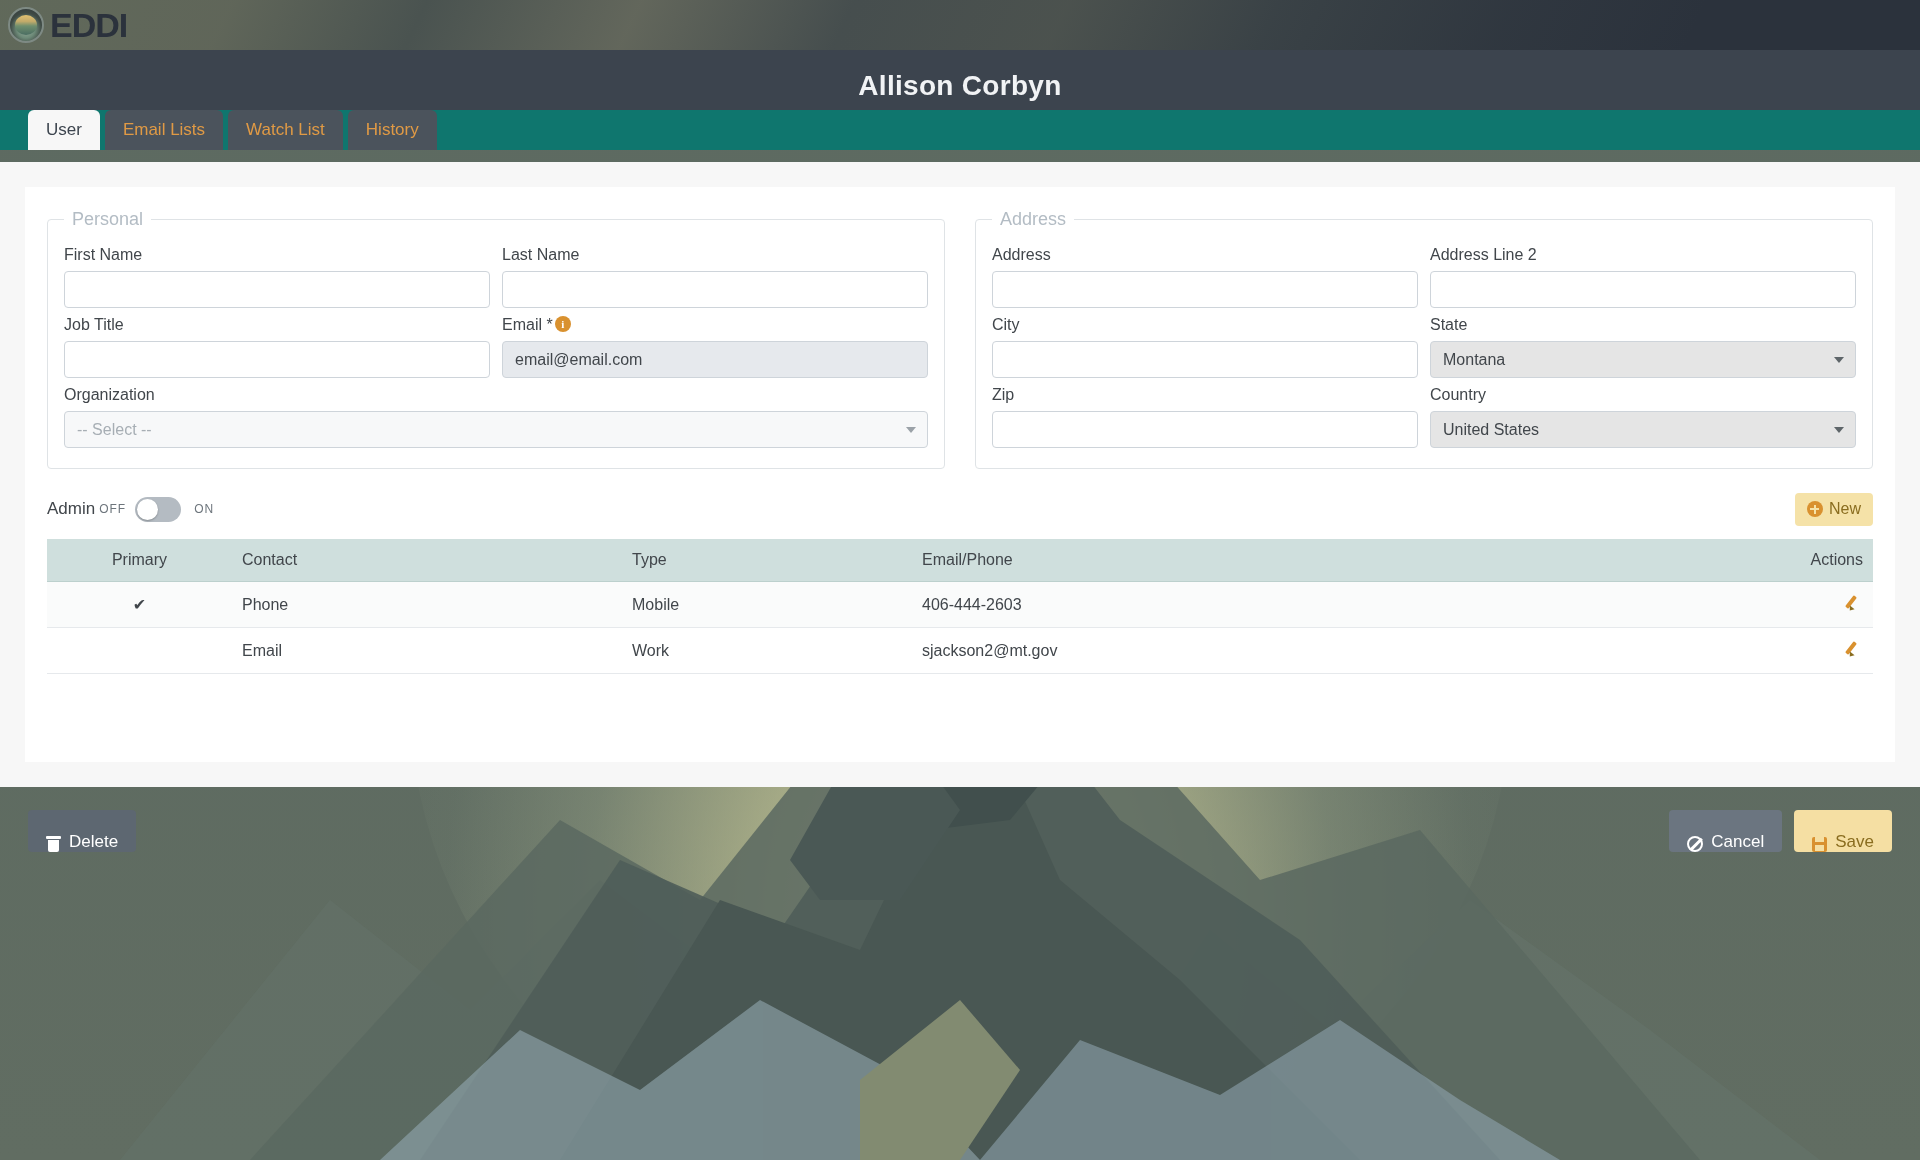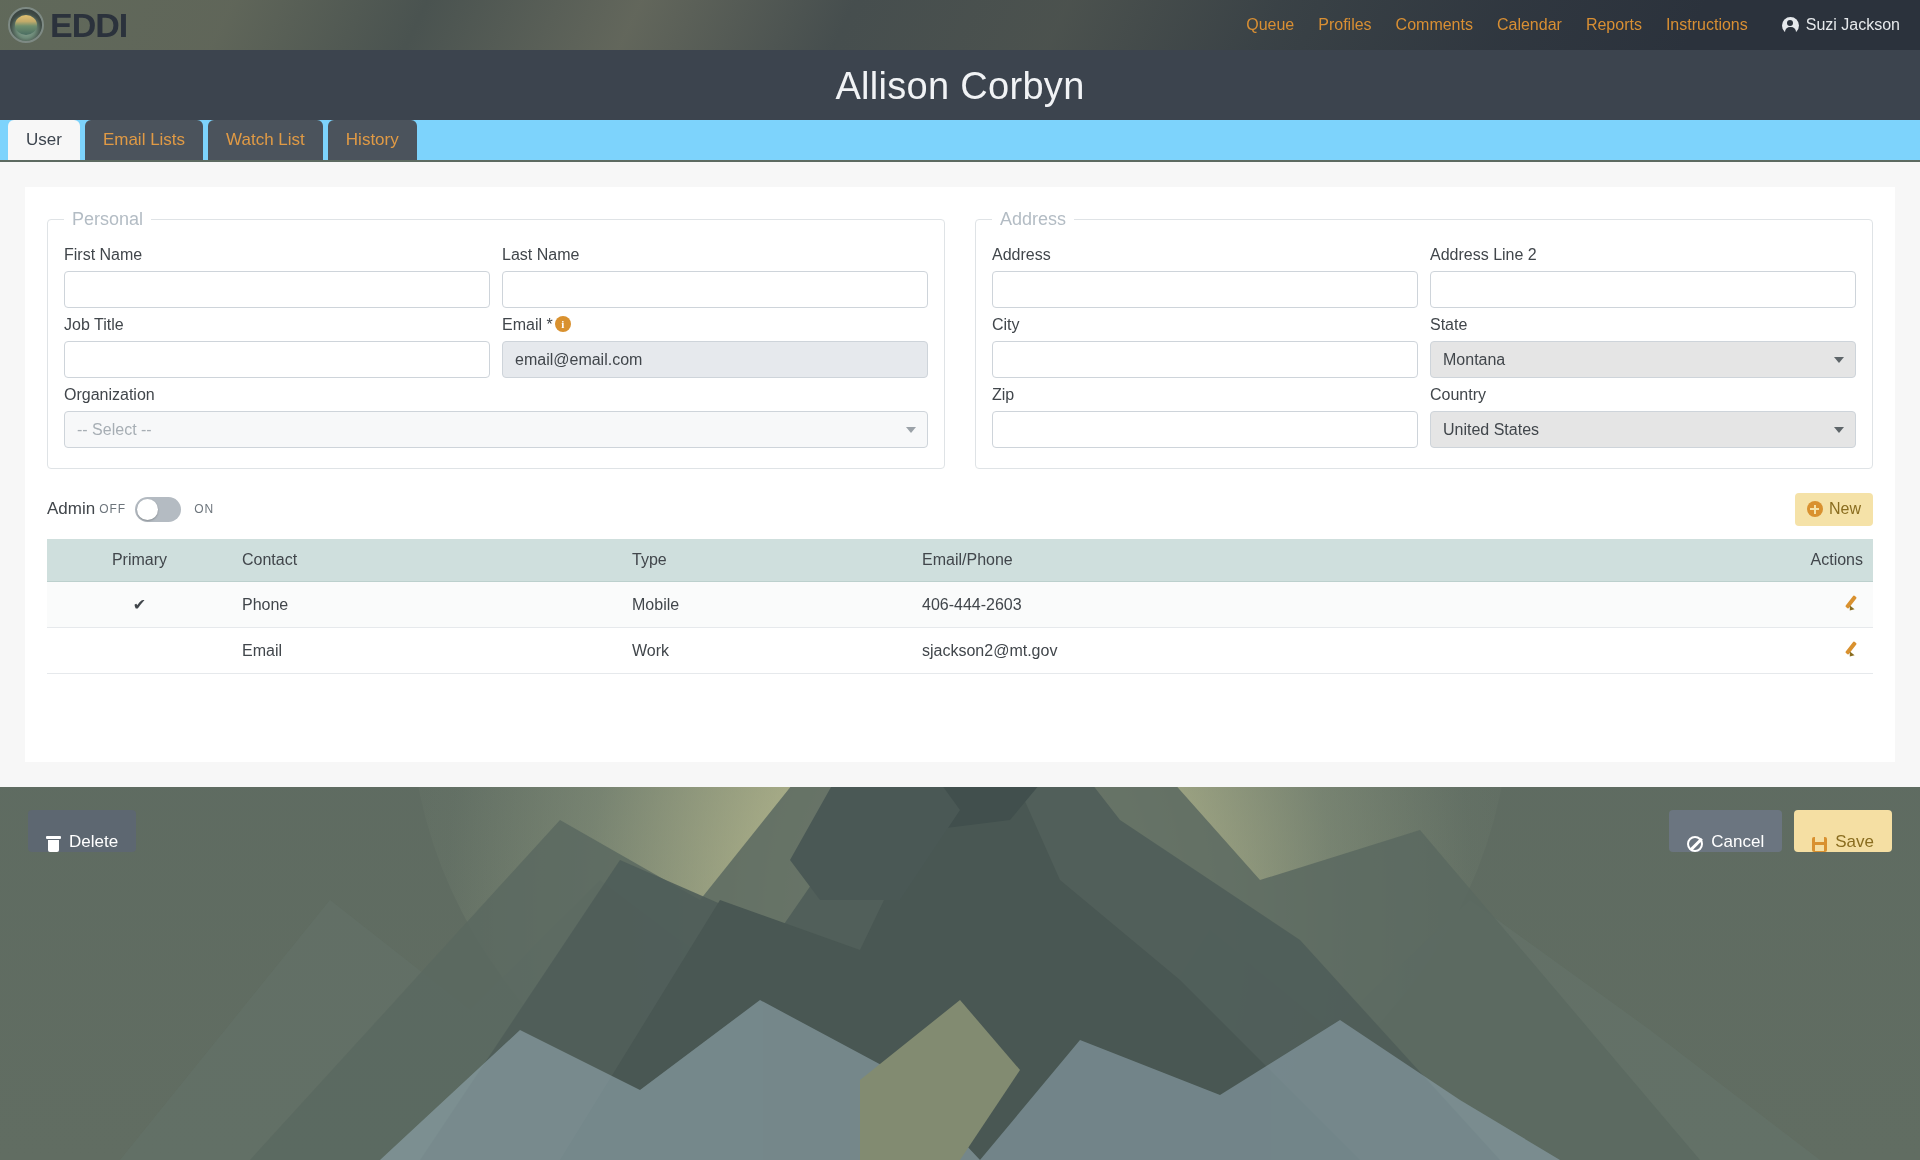--- a/index.html
+++ b/index.html
@@ -40,24 +40,24 @@
   #nav-links .nav-user { display:flex; align-items:center; gap:7px; color:#e6e9ec; font-size:16px; padding-left:22px; padding-right:6px; }
   .user-icon { width:17px; height:17px; border-radius:50%; background:#e6e9ec; position:relative; flex:none; }
   .user-icon:before{content:"";position:absolute;left:5.5px;top:3px;width:6px;height:6px;border-radius:50%;background:#2b323c;}
   .user-icon:after{content:"";position:absolute;left:3px;top:10.5px;width:11px;height:7px;border-radius:5px 5px 0 0;background:#2b323c;}
 
   
   #page-header {
     position:absolute; top:50px; left:0; width:1920px; height:72px; z-index:4;
     background:#3c444e; display:flex; align-items:center; justify-content:center;
   }
-  #page-title { color:#f1f3f5; font-size:38px; font-weight:400; letter-spacing:.3px; }
-
-  
-  #tab-strip { position:absolute; top:120px; left:0; width:1920px; height:40px; z-index:4; background:#7dd3fc; display:flex; align-items:flex-end; padding-left:8px; }
+  #page-title { color:#f1f3f5; font-size:28px; font-weight:700; letter-spacing:.3px; }
+
+  
+  #tab-strip { position:absolute; top:110px; left:0; width:1920px; height:40px; z-index:4; background:#0f766e; display:flex; align-items:flex-end; padding-left:28px; }
   .tab { height:40px; min-width:60px; padding:0 18px; display:flex; align-items:center; justify-content:center;
          font-size:17px; border-radius:6px 6px 0 0; margin-right:5px; background:#4b535c; color:#e09a45; cursor:pointer; }
   .tab.active { background:#f7f7f7; color:#3c444e; }
 
   
   #content-area { position:absolute; top:162px; left:0; width:1920px; height:625px; z-index:3; background:#f7f7f7; padding:25px; }
   #form-card { background:#ffffff; width:1870px; height:575px; padding:22px 22px 14px 22px; }
 
   .cols { display:flex; gap:30px; }
   fieldset.group { border:1px solid #dfe3e6; border-radius:4px; padding:8px 16px 20px 16px; margin:0; flex:1; }
@@ -145,32 +145,20 @@
       <polygon points="860,1080 960,1000 1020,1070 960,1160 860,1160" fill="#a9ae85"></polygon>
     </g>
   </svg>
 </div>
 
 <div id="navbar">
   <div class="navbar-texture"></div>
   <div id="brand">
     <div class="seal"></div>
     <div class="wordmark">EDDI</div>
-  </div>
-  <div id="nav-links">
-    <a class="nav-link">Queue</a>
-    <a class="nav-link">Profiles</a>
-    <a class="nav-link">Comments</a>
-    <a class="nav-link">Calendar</a>
-    <a class="nav-link">Reports</a>
-    <a class="nav-link">Instructions</a>
-    <div class="nav-user">
-      <span class="user-icon"></span>
-      <span>Suzi Jackson</span>
-    </div>
   </div>
 </div>
 
 <div id="page-header">
   <div id="page-title">Allison Corbyn</div>
 </div>
 
 <div id="tab-strip">
   <div class="tab active">User</div>
   <div class="tab">Email Lists</div>

